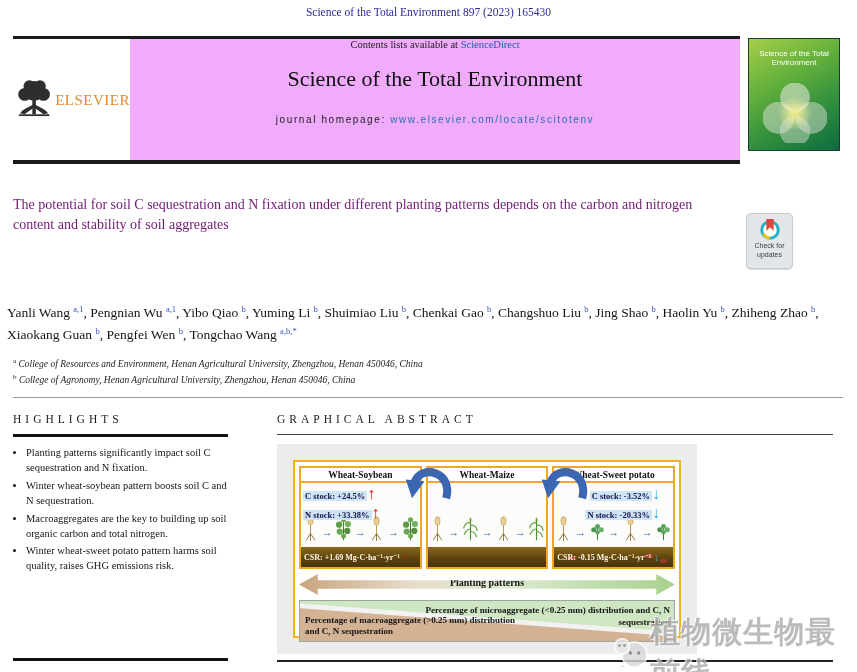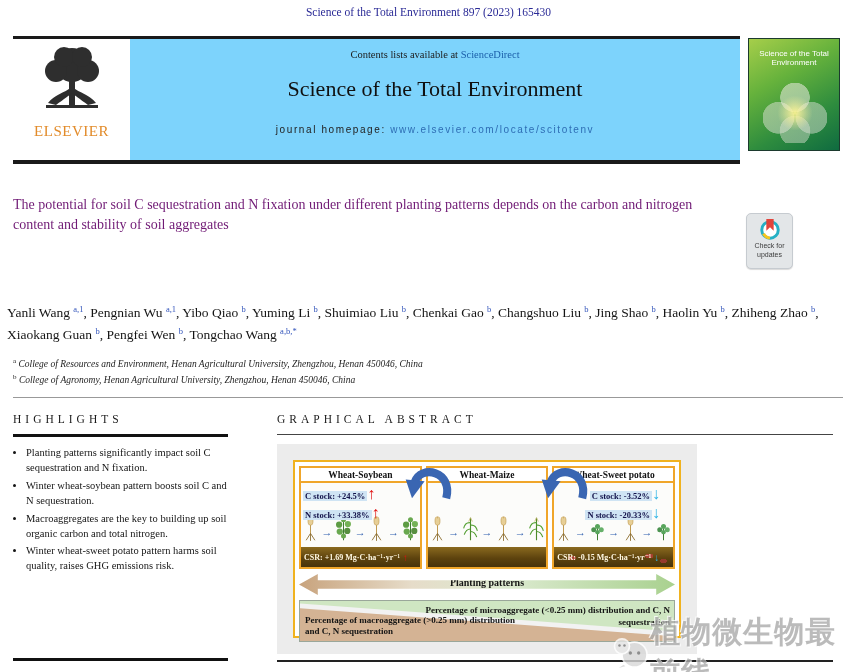--- a/index.html
+++ b/index.html
@@ -9,24 +9,24 @@
 
   
   .citation { position:absolute; top:6px; left:0; width:100%; text-align:center;
     font-size:11.5px; color:#2a2a96; }
 
   
   .header-block { position:absolute; top:36px; left:13px; width:727px; }
   .bar { background:#1a1a1a; height:3px; }
   .bar.bottom { height:4px; }
   .header-row { display:flex; height:121px; }
-  .logo-col { width:117px; background:#fff; display:flex; flex-direction:column;
+  .logo-col { width:117px; background:#fff; display:flex; flex-direction:row;
     align-items:center; justify-content:flex-start; padding-top:4px; }
   .elsevier-text { color:#e28b2a; font-size:15px; letter-spacing:0.5px; margin-top:-2px; }
-  .header-box { flex:1; background:#7dd3fc; text-align:center; padding-top:10px; }
+  .header-box { flex:1; background:#f0abfc; text-align:center; }
   .contents-line { font-size:10.5px; color:#1c1c1c; }
   .contents-line a { color:#1b5faa; text-decoration:none; }
   .journal-title { font-size:22px; color:#101010; margin-top:16px; }
   .homepage-line { margin-top:22px; font-family:"Liberation Sans","DejaVu Sans",sans-serif;
     font-size:10px; letter-spacing:1.6px; color:#222; }
   .homepage-line a { color:#2e6db4; text-decoration:none; }
 
   
   .cover { position:absolute; top:38px; left:748px; width:92px; height:113px;
     border:1px solid #1c3a2e; background:linear-gradient(150deg,#a6ce4a 0%,#66b23c 35%,#2e8c3e 70%,#0f6b40 100%);

